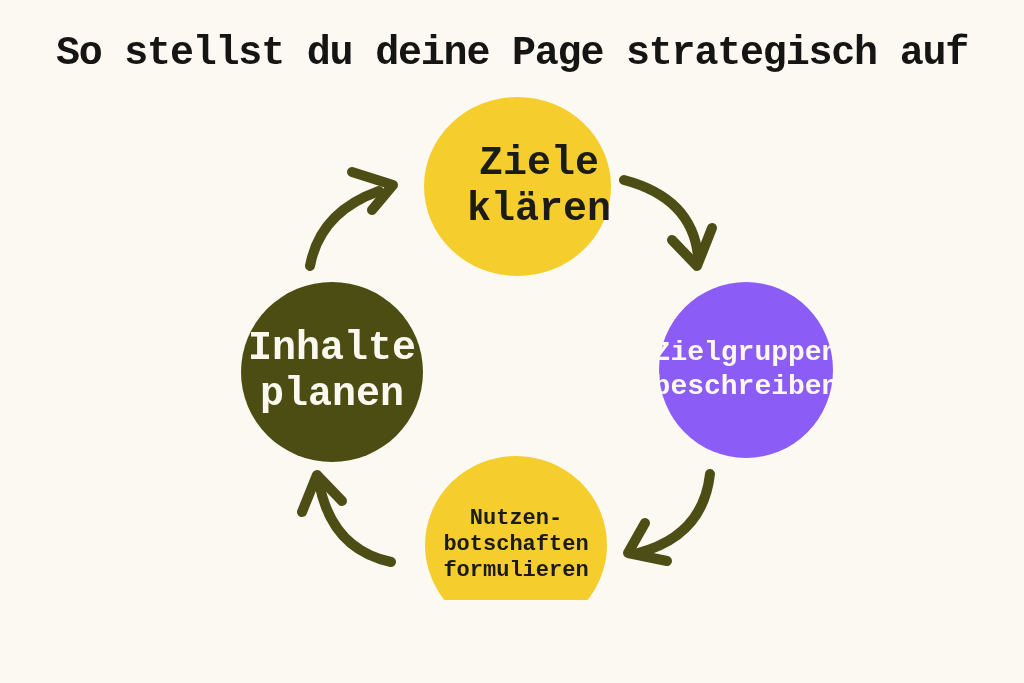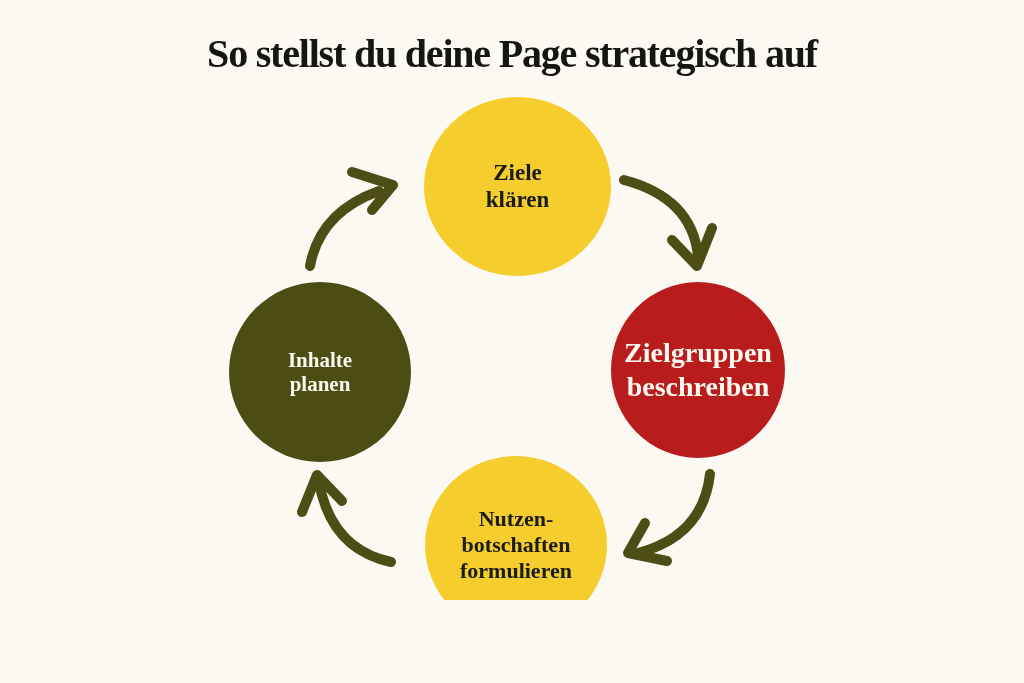--- a/index.html
+++ b/index.html
@@ -1,21 +1,21 @@
 <!DOCTYPE html>
 <html><head>
 <meta charset="utf-8">
 <style>
   html, body { margin: 0; padding: 0; }
   .canvas {
     position: relative;
     width: 1024px;
     height: 600px;
     overflow: hidden;
-    font-family: Liberation Serif, serif;
+    font-family: Liberation Mono, monospace;
   }
   .title {
     position: absolute;
     left: 0; right: 0; top: 32px;
     margin: 0;
     text-align: center;
     font-size: 40px;
     font-weight: bold;
     letter-spacing: -1.2px;
     line-height: 1.1;
@@ -35,24 +35,24 @@
   .circle {
     position: absolute;
     border-radius: 50%;
     display: flex;
     align-items: center;
     justify-content: center;
     text-align: center;
     font-weight: bold;
   }
   .circle-label { white-space: pre-line; }
-  .pos-top    { left: 424px; top:  97px; width: 187px; height: 179px; font-size: 23px; line-height: 1.15; }
+  .pos-top    { left: 424px; top:  97px; width: 187px; height: 179px; font-size: 40px; line-height: 1.15; justify-content: flex-end; }
   .pos-right  { left: 611px; top: 282px; width: 174px; height: 176px; font-size: 28px; line-height: 1.22; }
   .pos-bottom { left: 425px; top: 456px; width: 182px; height: 178px; font-size: 22px; line-height: 1.18; }
-  .pos-left   { left: 229px; top: 282px; width: 182px; height: 180px; font-size: 21px; line-height: 1.15; }
+  .pos-left   { left: 241px; top: 282px; width: 182px; height: 180px; font-size: 40px; line-height: 1.15; }
 </style>
 </head>
 <body style="background: rgb(251, 249, 242);">
 
 <div class="canvas">
 
   <h1 class="title" style="color: rgb(21, 21, 20);">So stellst du deine Page strategisch auf</h1>
 
   <svg class="arrows" viewBox="0 0 1024 683" aria-hidden="true" style="color: rgb(77, 78, 21);">
     <g>
@@ -71,21 +71,21 @@
       <path d="M 310 266 Q 320 212 379 191"></path>
       <path d="M 352 172 L 393 185 L 372 210"></path>
     </g>
   </svg>
 
   <div class="circle pos-top" style="background: rgb(245, 206, 45);">
     <div class="circle-label" style="color: rgb(27, 27, 24);">Ziele
 klären</div>
   </div>
 
-  <div class="circle pos-right" style="background: #b91c1c;">
+  <div class="circle pos-right" style="background: #8b5cf6; margin-left: 48px;">
     <div class="circle-label" style="color: rgb(251, 249, 239);">Zielgruppen
 beschreiben</div>
   </div>
 
   <div class="circle pos-bottom" style="background: rgb(245, 206, 45);">
     <div class="circle-label" style="color: rgb(27, 27, 24);">Nutzen-
 botschaften
 formulieren</div>
   </div>
 

